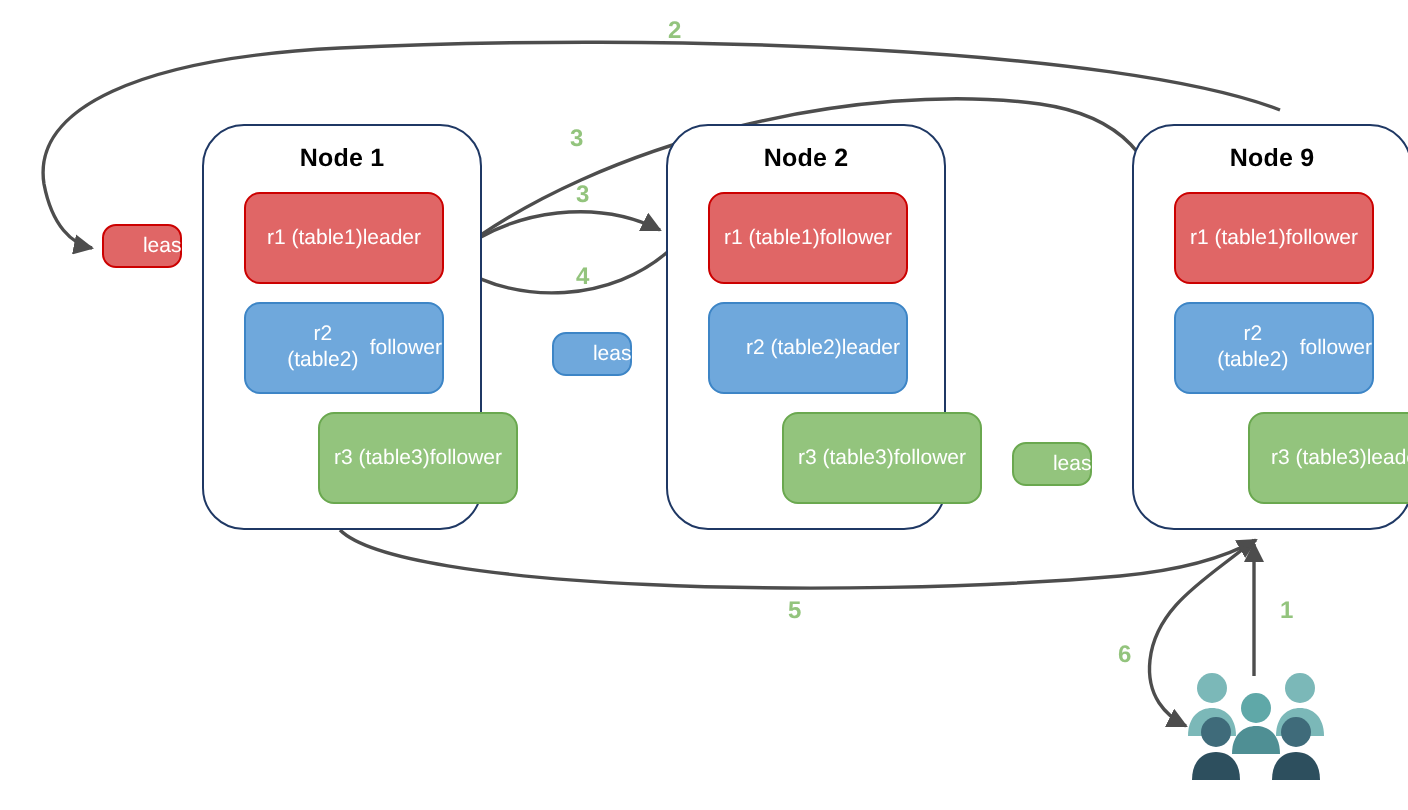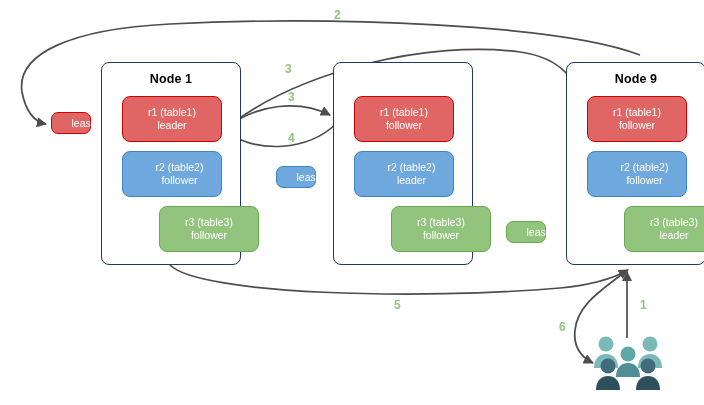--- a/index.html
+++ b/index.html
@@ -23,21 +23,21 @@
     top: 0;
     width: 704px;
     height: 405px;
     pointer-events: none;
   }
   .node {
     position: absolute;
     box-sizing: border-box;
     background: #ffffff;
     border: 1.6px solid #1f3864;
-    border-radius: 8px;
+    border-radius: 21px;
     z-index: 3;
   }
   .node-title {
     position: absolute;
     left: 0;
     right: 0;
     top: 9px;
     text-align: center;
     font-size: 12.5px;
     font-weight: bold;
@@ -45,21 +45,21 @@
     letter-spacing: 0.1px;
   }
   .replica {
     position: absolute;
     left: 20px;
     width: 100px;
     height: 46px;
     box-sizing: border-box;
     border-radius: 8px;
     display: flex;
-    flex-direction: column;
+    flex-direction: row;
     align-items: center;
     justify-content: center;
     color: #ffffff;
     font-size: 10.5px;
     line-height: 13px;
     text-align: center;
   }
   .replica .ln { display: block; }
   .rep-red   { background: #e06666; border: 1.6px solid #cc0000; }
   .rep-blue  { background: #6fa8dc; border: 1.6px solid #3d85c6; }
@@ -136,20 +136,21 @@
       <span class="ln">r2 (table2)</span>
       <span class="ln">follower</span>
     </div>
     <div class="replica rep-green r-slot-3">
       <span class="ln">r3 (table3)</span>
       <span class="ln">follower</span>
     </div>
   </div>
 
   <div class="node" style="left:333px; top:62px; width:140px; height:203px;">
+    <div class="node-title">Node 2</div>
     <div class="replica rep-red r-slot-1">
       <span class="ln">r1 (table1)</span>
       <span class="ln">follower</span>
     </div>
     <div class="replica rep-blue r-slot-2">
       <span class="ln">r2 (table2)</span>
       <span class="ln">leader</span>
     </div>
     <div class="replica rep-green r-slot-3">
       <span class="ln">r3 (table3)</span>

